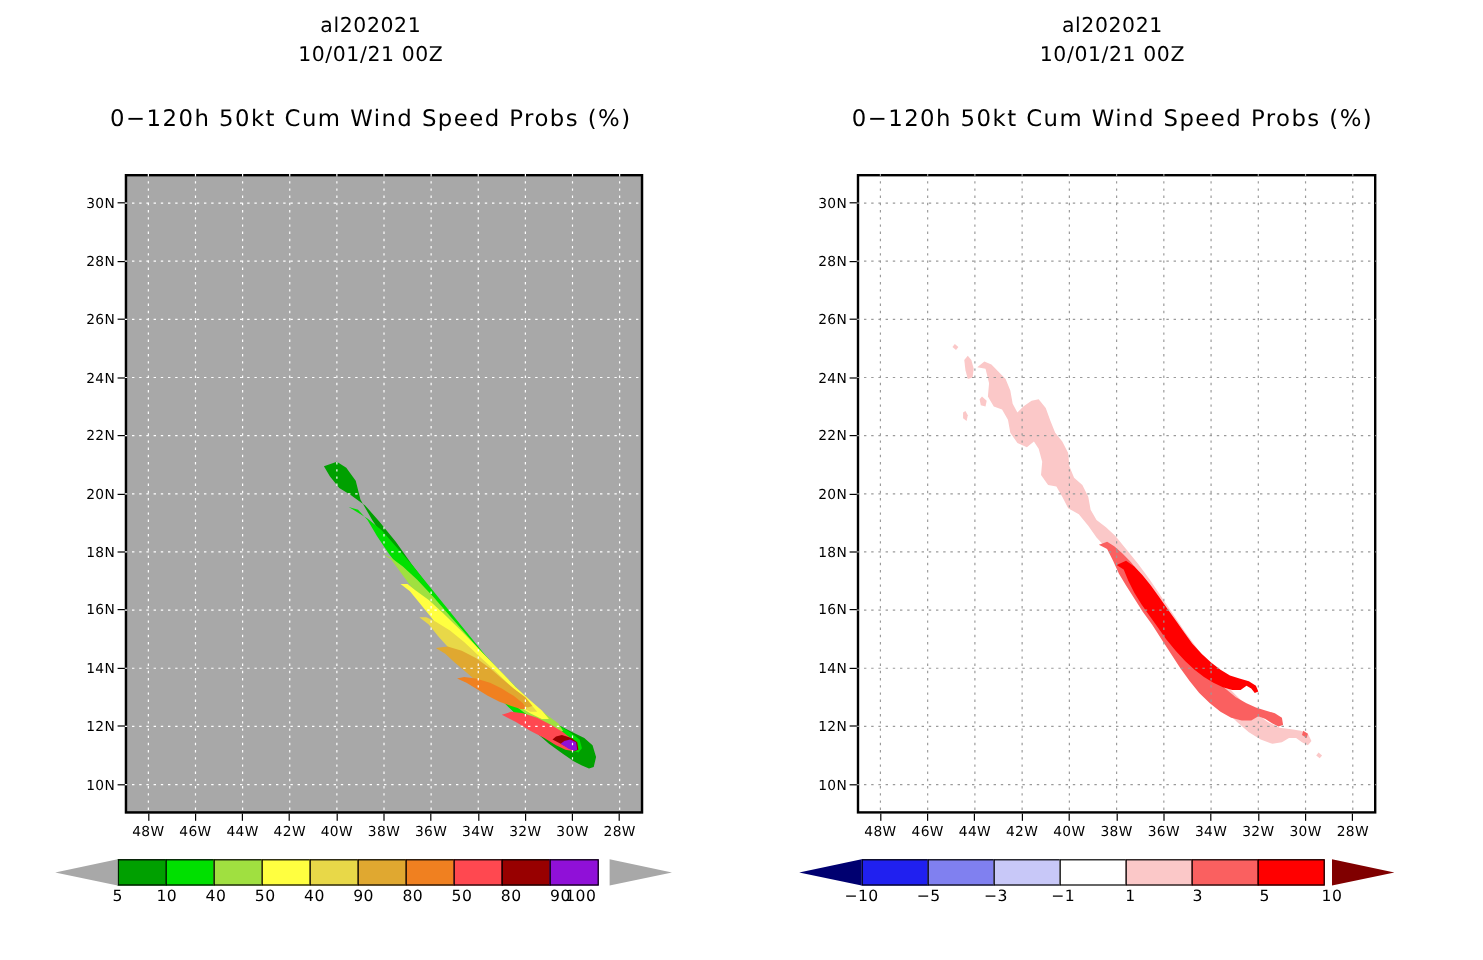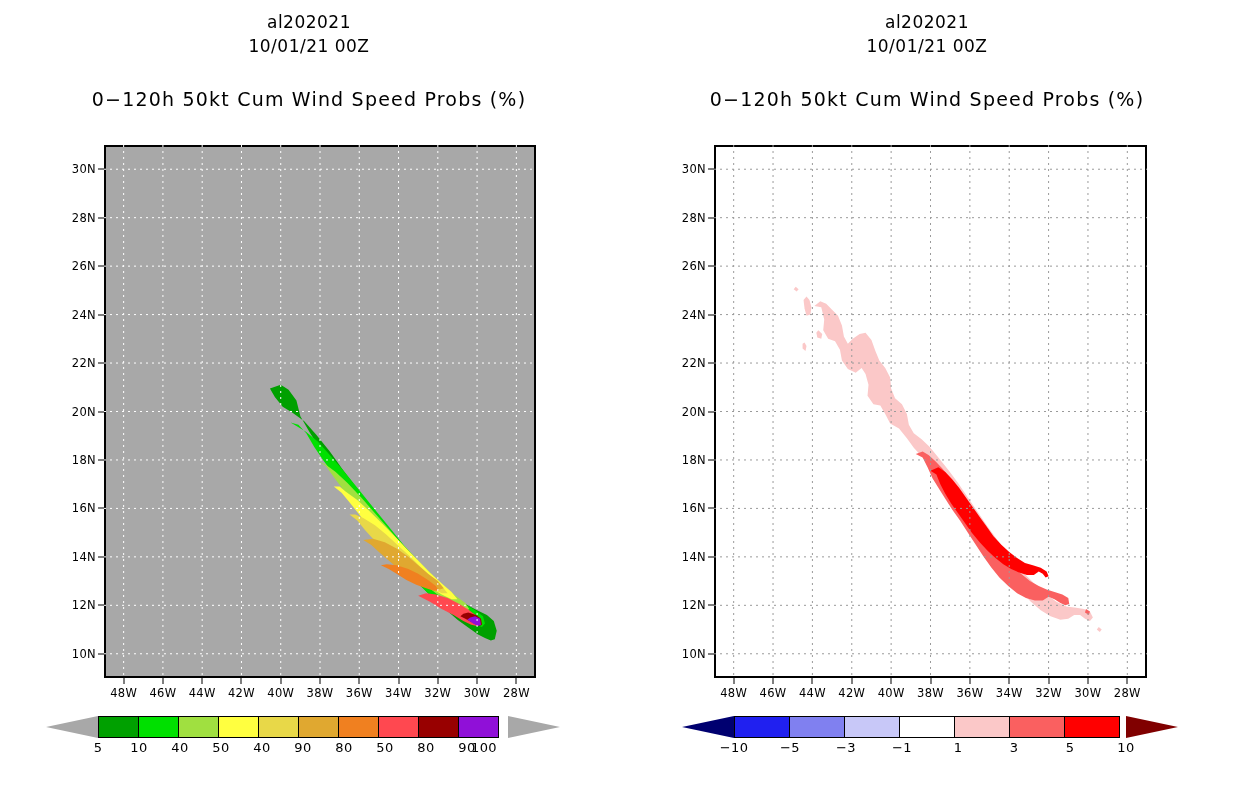--- a/index.html
+++ b/index.html
@@ -275,21 +275,21 @@
         <div class="xtick" style="left: 391.227px; top: 686px;">34W</div>
         <div class="xtickmark" style="left: 391.227px; top: 678px;"></div>
         <div class="xtick" style="left: 430.591px; top: 686px;">32W</div>
         <div class="xtickmark" style="left: 430.591px; top: 678px;"></div>
         <div class="xtick" style="left: 469.955px; top: 686px;">30W</div>
         <div class="xtickmark" style="left: 469.955px; top: 678px;"></div>
         <div class="xtick" style="left: 509.318px; top: 686px;">28W</div>
         <div class="xtickmark" style="left: 509.318px; top: 678px;"></div>
       </div>
 
-    <div class="cbar" id="cbar-right" style="left: 116px; top: 716px; width: 392px; height: 44px;">
+    <div class="cbar" id="cbar-right" style="left: 100px; top: 716px; width: 392px; height: 44px;">
         <div class="cbar-row" style="width: 392px;">
           <div class="cbar-seg" style="width: 56px; background: rgb(32, 32, 240);"></div>
           <div class="cbar-seg" style="width: 56px; background: rgb(128, 128, 240);"></div>
           <div class="cbar-seg" style="width: 56px; background: rgb(200, 200, 248);"></div>
           <div class="cbar-seg" style="width: 56px; background: rgb(255, 255, 255);"></div>
           <div class="cbar-seg" style="width: 56px; background: rgb(251, 200, 200);"></div>
           <div class="cbar-seg" style="width: 56px; background: rgb(250, 96, 96);"></div>
           <div class="cbar-seg" style="width: 56px; background: rgb(255, 0, 0);"></div>
         </div>
         <div class="cap" style="left: -52px; border-top: 11px solid transparent; border-bottom: 11px solid transparent; border-right: 52px solid rgb(0, 0, 112);"></div>

